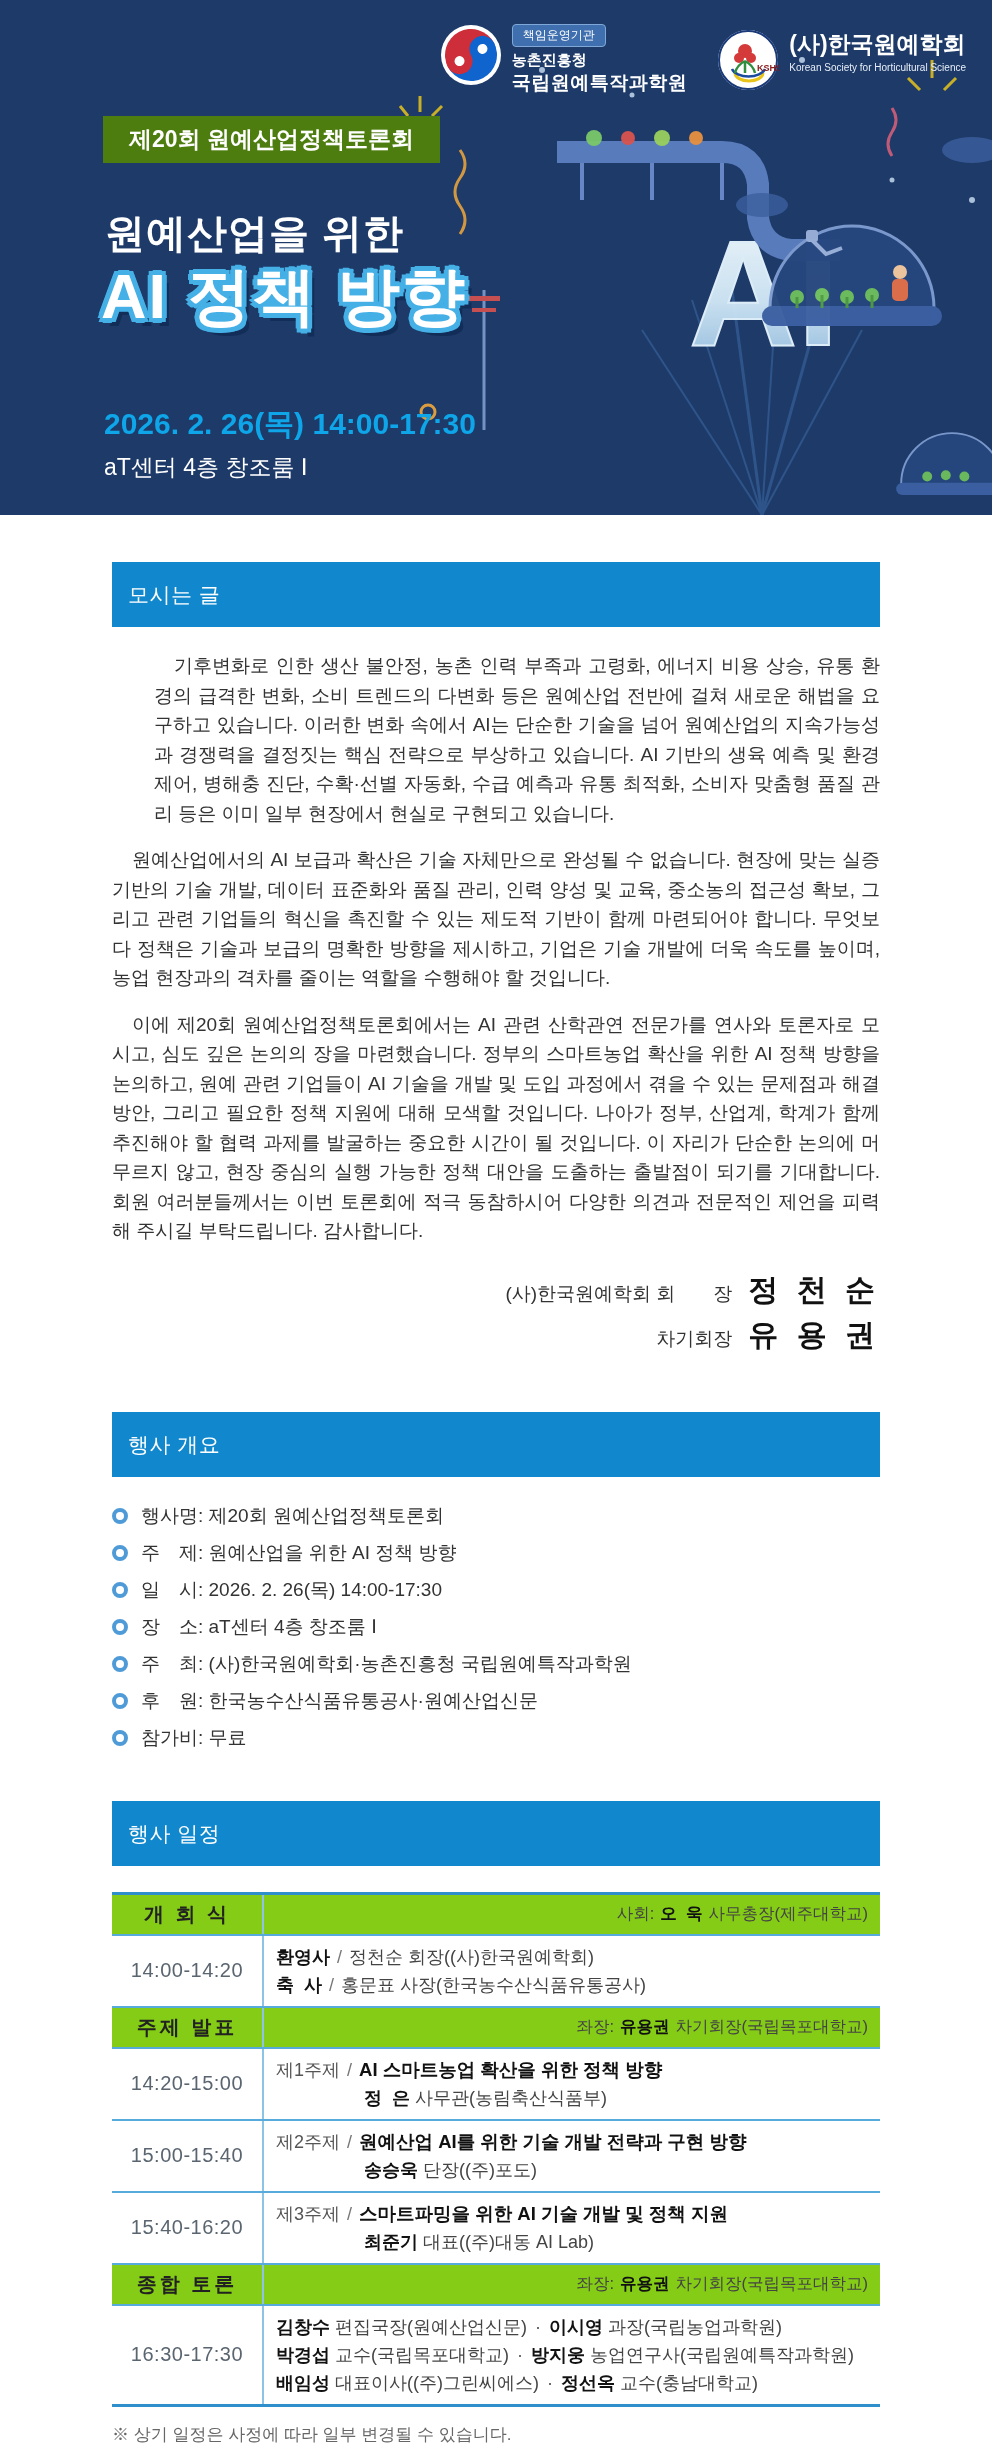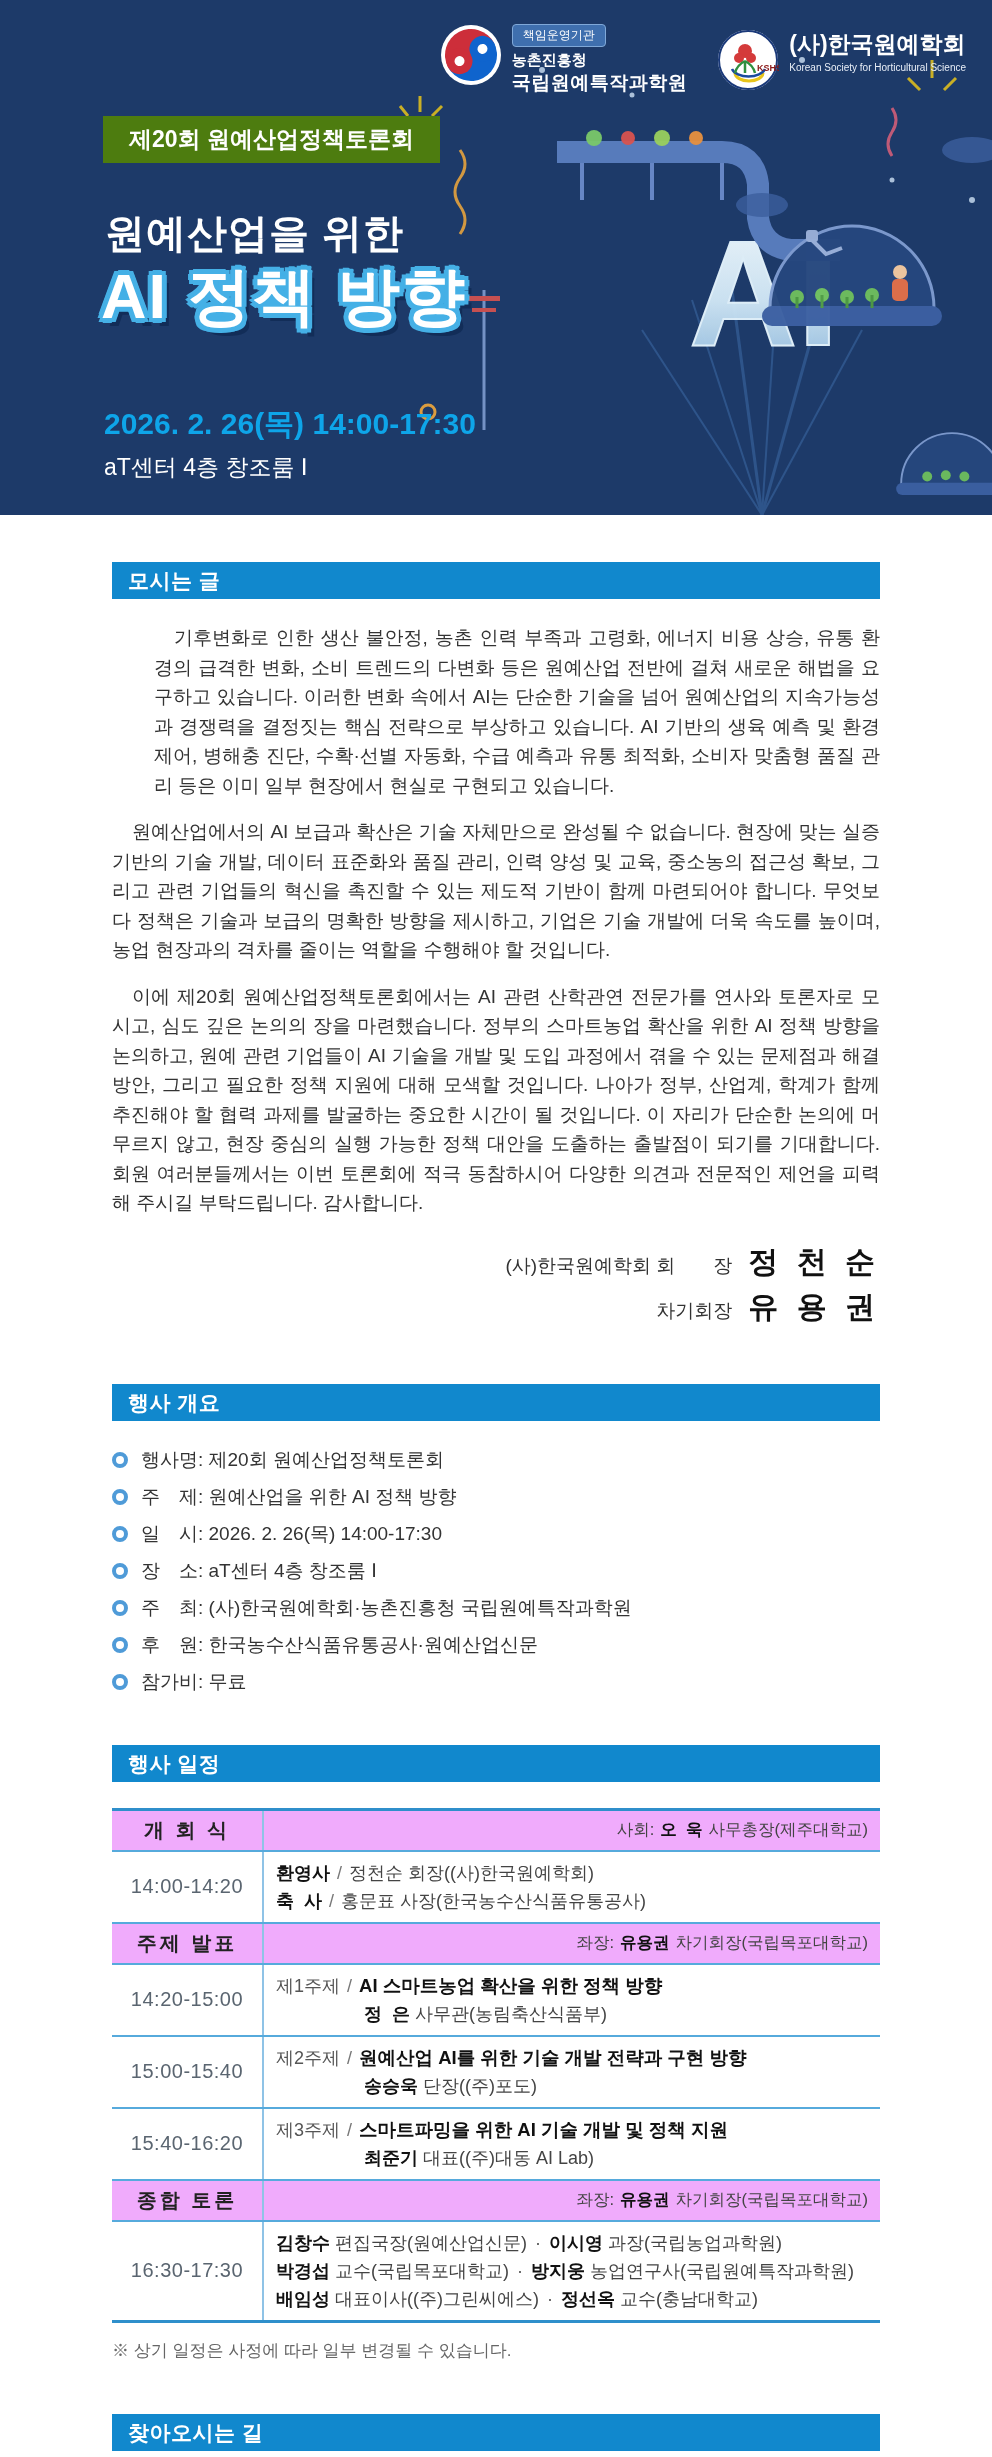--- a/index.html
+++ b/index.html
@@ -15,36 +15,36 @@
   .kshs-kr{color:#fff;font-size:23px;font-weight:bold;}
   .kshs-en{color:#e8eef7;font-size:10px;margin-top:2px;}
   .event-badge{position:absolute;left:103px;top:116px;background:#4d7c0f;color:#fff;font-size:23px;font-weight:bold;padding:8px 26px;z-index:3;}
   .banner-t1{position:absolute;left:105px;top:206px;color:#fff;font-size:40px;font-weight:bold;letter-spacing:1px;z-index:3;}
   .banner-t2{position:absolute;left:101px;top:254px;color:#fff;font-size:63px;font-weight:800;letter-spacing:2px;z-index:3;
     text-shadow:-4px -4px 0 #45b0e6,4px -4px 0 #45b0e6,-4px 4px 0 #45b0e6,4px 4px 0 #45b0e6,0 -5px 0 #45b0e6,0 5px 0 #45b0e6,-5px 0 0 #45b0e6,5px 0 0 #45b0e6,7px 8px 0 rgba(10,35,75,.55);}
   .banner-date{position:absolute;left:104px;top:404px;color:#0ea5e9;font-size:30px;font-weight:bold;z-index:3;}
   .banner-venue{position:absolute;left:104px;top:452px;color:#fff;font-size:23px;z-index:3;}
   
   .content{padding:0 112px;}
-  .sec-header{background:#1188cd;color:#fff;font-weight:bold;font-size:21px;line-height:37px;height:37px;padding:0 16px;letter-spacing:.5px;}
+  .sec-header{background:#1188cd;color:#fff;font-weight:normal;font-size:21px;line-height:37px;height:37px;padding:14px 16px;letter-spacing:.5px;}
   .mt47{margin-top:47px}.mt56{margin-top:56px}.mt50{margin-top:50px}.mt52{margin-top:52px}
   .invite p{font-size:19px;line-height:29.5px;color:#333;text-align:justify;text-indent:20px;margin:17px 0 0;}
   .invite p:first-of-type{margin-top:24px;margin-left:42px;}
   .sign{margin-top:24px;}
   .sign-line{display:flex;justify-content:flex-end;align-items:baseline;gap:16px;margin-top:4px;}
   .sign-role{font-size:19px;color:#333;white-space:pre;}
   .sign-name{font-size:30px;font-weight:bold;color:#111;letter-spacing:5px;}
   .overview-list{margin-top:26px;margin-bottom:8px;}
   .ov-item{display:flex;align-items:center;gap:13px;font-size:19px;color:#333;margin-bottom:11px;white-space:pre-wrap;}
   .dot{width:8px;height:8px;border:4px solid #4f9bd8;border-radius:50%;flex:none;background:#fff;}
   
   .sched{margin-top:26px;border-top:3px solid #2f8fcb;border-bottom:3px solid #2f8fcb;}
   .srow{display:flex;border-top:2px solid #56aadc;}
   .srow:first-child{border-top:none;}
-  .srow.head{background:#f0abfc;}
+  .srow.head{background:#84cc16;}
   .cell-l{width:142px;flex:none;display:flex;align-items:center;justify-content:center;border-right:2px solid #8fc3e6;padding:6px 4px;}
   .head .cell-l{font-size:20px;font-weight:bold;color:#222;letter-spacing:3px;}
   .time{font-size:20px;color:#5a6570;letter-spacing:.5px;}
   .cell-r{flex:1;padding:7px 12px;display:flex;flex-direction:column;justify-content:center;}
   .head .cell-r{flex-direction:row;justify-content:flex-end;align-items:center;font-size:16.5px;color:#444;gap:6px;text-align:center;}
   .hname{font-weight:bold;color:#111;white-space:pre;}
   .sline{font-size:18px;line-height:28px;color:#444;}
   .b{font-weight:bold;color:#111;white-space:pre;}
   .sep{color:#777;padding:0 7px;}
   .tno{color:#555;}

